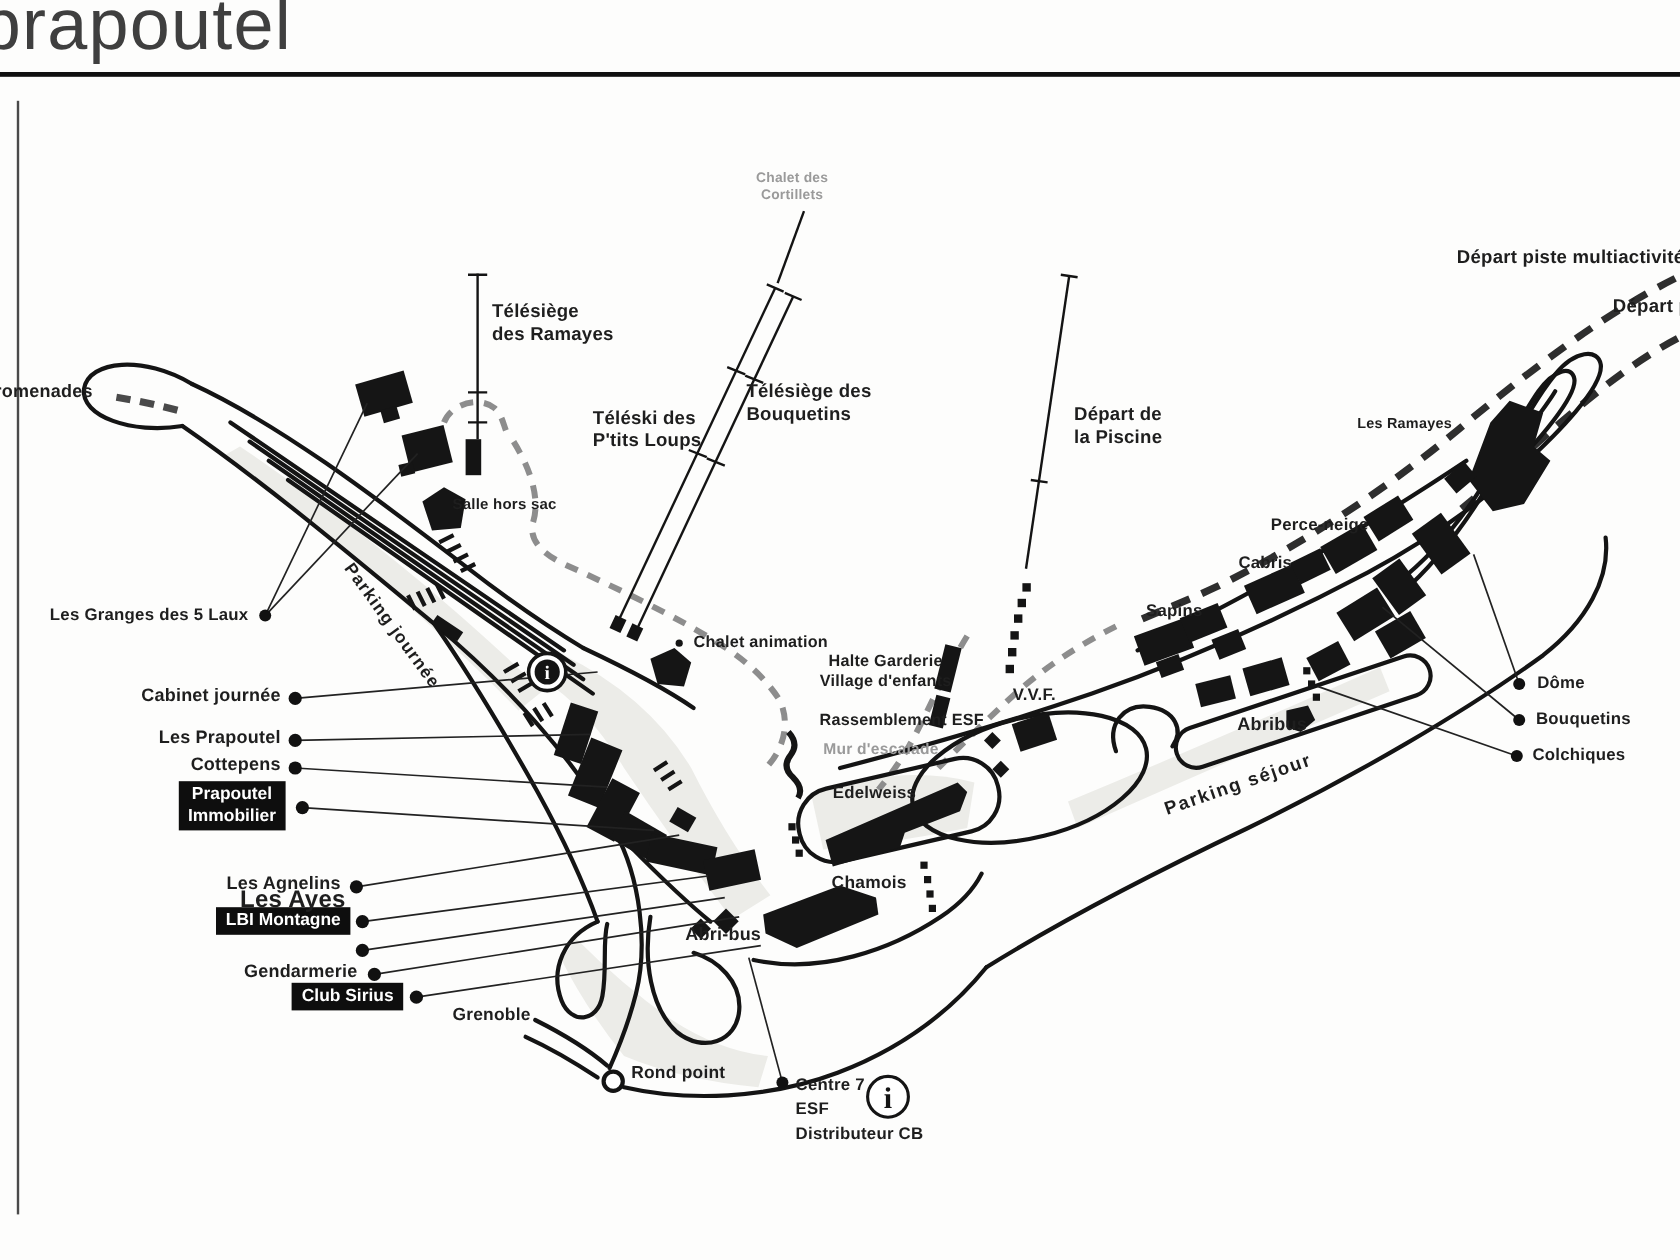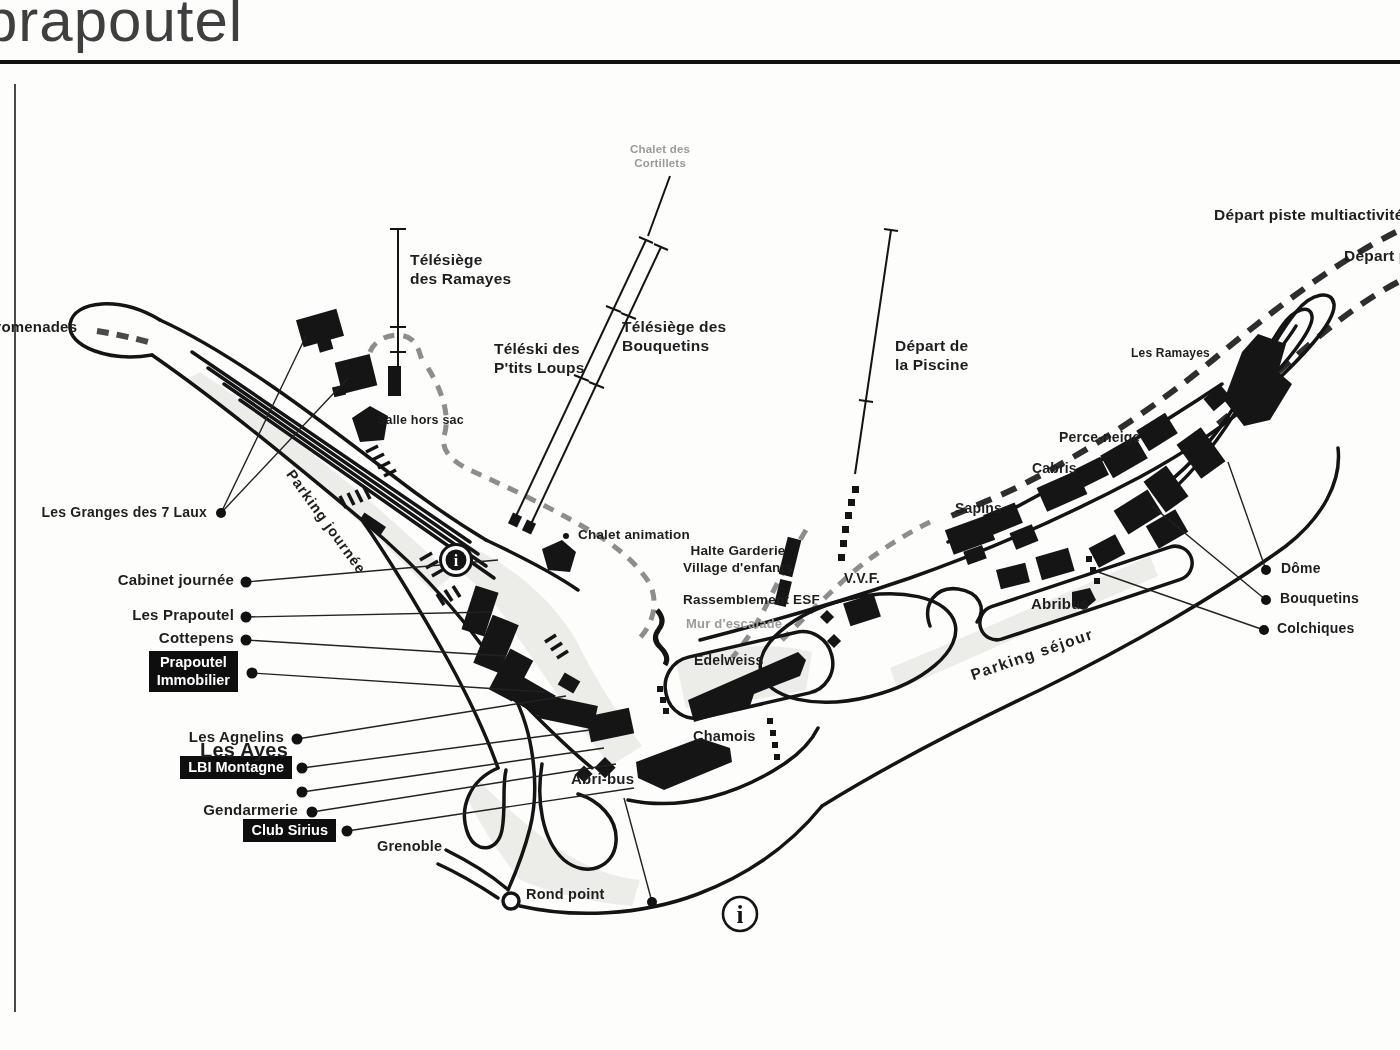--- a/index.html
+++ b/index.html
@@ -245,21 +245,21 @@
   <div class="lbl" style="left:1214px;top:205px;font-size:15.5px">Départ piste multiactivité</div>
   <div class="lbl" style="left:1344px;top:246px;font-size:15.5px">Départ piste</div>
 
   <div class="lbl" style="left:1131px;top:346px;font-size:12px">Les Ramayes</div>
   <div class="lbl" style="left:1059px;top:429px">Perce-neige</div>
   <div class="lbl" style="left:1032px;top:460px">Cabris</div>
   <div class="lbl" style="left:955px;top:500px">Sapins</div>
 
   <div class="lbl" style="left:377px;top:413px;font-size:12.5px">Salle hors sac</div>
 
-  <div class="lbl rt" style="right:1193px;top:504px">Les Granges des 7 Laux</div>
+  <div class="lbl rt" style="right:1193px;top:504px">Les Granges des 5 Laux</div>
 
   <div class="lbl" style="left:578px;top:527px;font-size:13.5px">Chalet animation</div>
 
   <div class="lbl ctr" style="left:672px;top:543px;font-size:13.5px;width:132px;white-space:normal">
     <div>Halte Garderie</div>
     <div>Village d'enfants</div>
   </div>
 
   <div class="lbl" style="left:683px;top:592px;font-size:13.5px">Rassemblement ESF</div>
   <div class="lbl gray" style="left:686px;top:616px;font-size:13px">Mur d'escalade</div>
@@ -288,14 +288,19 @@
 
   <div class="lbl rt" style="right:1116px;top:728px;font-size:15px">Les Agnelins</div>
   <div class="lbl-box" style="right:1108px;top:756px">LBI Montagne</div>
   <div class="lbl rt" style="right:1112px;top:738px;font-size:20px">Les Ayes</div>
   <div class="lbl rt" style="right:1102px;top:801px;font-size:15px">Gendarmerie</div>
   <div class="lbl-box" style="right:1064px;top:819px">Club Sirius</div>
 
   <div class="lbl" style="left:377px;top:837px;font-size:14.5px">Grenoble</div>
   <div class="lbl" style="left:526px;top:885px;font-size:14.5px">Rond point</div>
 
+  <div class="lbl" style="left:663px;top:893px;line-height:1.45">
+    <div>Centre 7</div>
+    <div>ESF</div>
+    <div>Distributeur CB</div>
+  </div>
 
 </div>
 
 </body></html>

